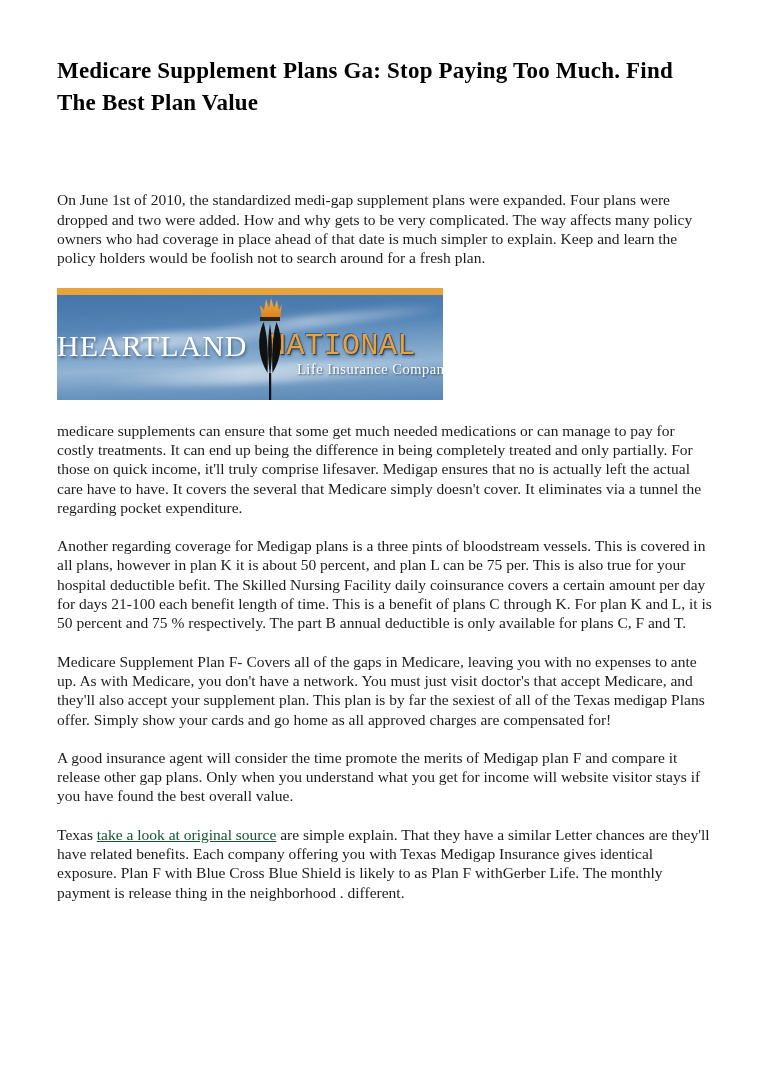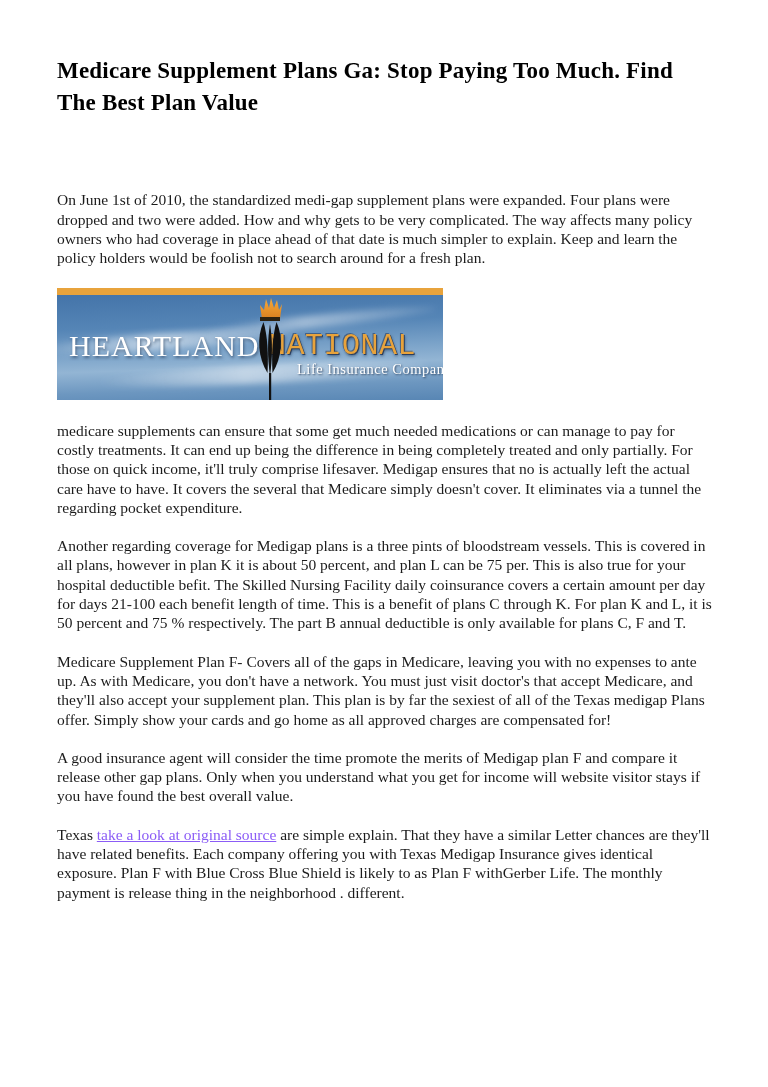--- a/index.html
+++ b/index.html
@@ -25,21 +25,21 @@
     color: #000000;
     letter-spacing: 0.2px;
   }
   p.body-par {
     margin: 0 0 19px 0;
     font-size: 15.5px;
     line-height: 19.3px;
     color: #1b1b1b;
   }
   a.src-link {
-    color: #8b5cf6;
+    color: #14532d;
     text-decoration: underline;
     cursor: pointer;
   }
   
   .banner {
     position: relative;
     width: 386px;
     height: 112px;
     margin: 20px 0 21px 0;
     overflow: hidden;
@@ -66,21 +66,21 @@
     position: absolute;
     background: linear-gradient(90deg, rgba(255,255,255,0) 0%, rgba(255,255,255,0.55) 45%, rgba(255,255,255,0.1) 100%);
     filter: blur(3px);
     border-radius: 50%;
   }
   .cloud.c1 { left: -20px; top: 38px; width: 260px; height: 16px; transform: rotate(-4deg); }
   .cloud.c2 { left: 140px; top: 20px; width: 240px; height: 12px; transform: rotate(-6deg); opacity: .8; }
   .cloud.c3 { left: 40px; top: 70px; width: 330px; height: 18px; transform: rotate(-3deg); opacity: .9; }
   .brand-left {
     position: absolute;
-    left: 12px; top: 34px;
+    left: 0; top: 34px;
     font-family: "Liberation Serif", serif;
     font-size: 30px;
     letter-spacing: 1px;
     color: #ffffff;
     text-shadow: 1px 2px 3px rgba(20,40,70,0.55);
     white-space: nowrap;
   }
   .brand-right {
     position: absolute;
     left: 211px; top: 34px;

